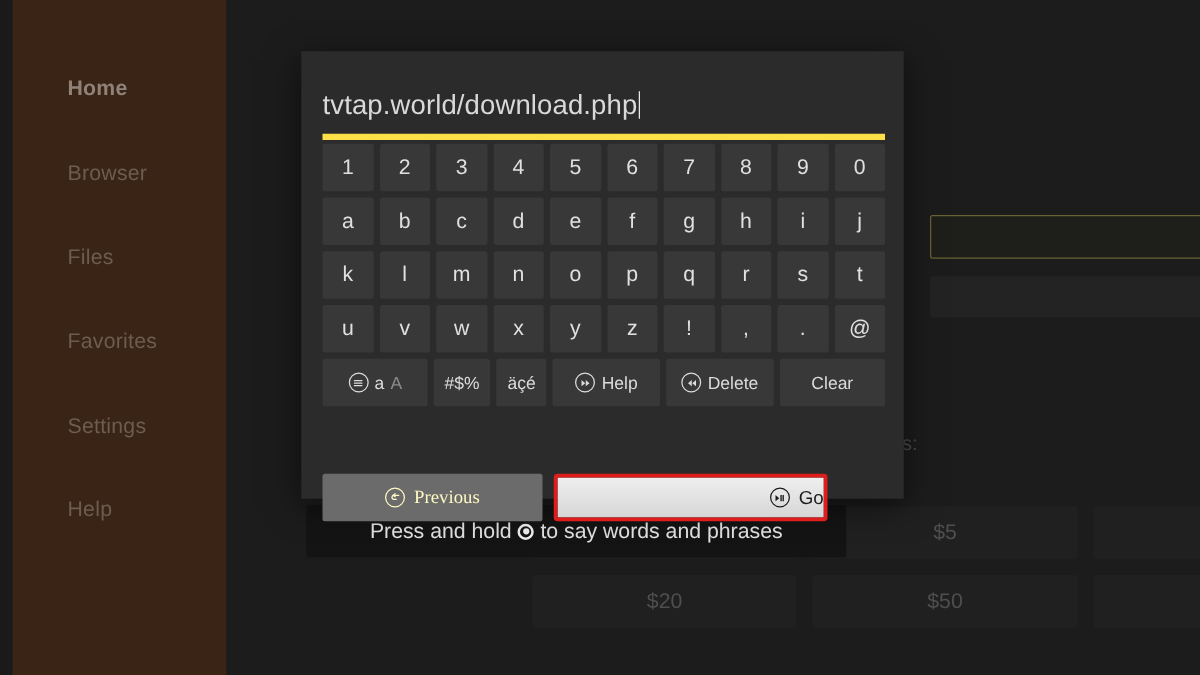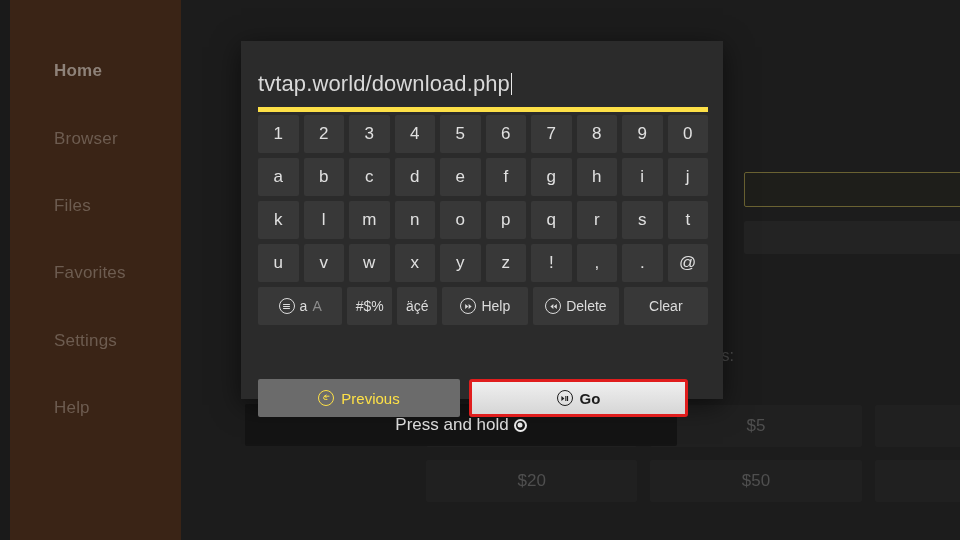--- a/index.html
+++ b/index.html
@@ -101,30 +101,30 @@
   .key.k-space{flex:1.95;}
   .key.k-delete{flex:1.95;}
   .key.k-clear{flex:1.92;}
   .dim{color:#8c8c8c;}
 
   .kb-bottom{
     position:absolute;left:17px;top:338px;width:450px;
     display:flex;gap:9px;
   }
   .btn-prev{
-    width:202px;height:38px;background:#6b6b6b;border-radius:2px;
-    color:#fde047;font-size:15px;
-    display:flex;align-items:center;justify-content:center;gap:7px;
+    width:176px;height:38px;background:#6b6b6b;border-radius:2px;
+    color:#fef9c3;font-size:15px;
+    display:flex;align-items:center;justify-content:center;gap:7px;font-family:Liberation Serif, serif;
   }
   .btn-go{
     width:219px;height:38px;
     background:linear-gradient(#efefef,#d6d6d6);
     border:3px solid #e01d1d;border-radius:3px;box-sizing:border-box;
-    color:#1c1c1c;font-size:15px;font-weight:bold;
-    display:flex;align-items:center;justify-content:center;gap:7px;
+    color:#1c1c1c;font-size:15px;font-weight:normal;
+    display:flex;align-items:center;justify-content:flex-end;gap:7px;
   }
 
   
   .cir{
     width:16px;height:16px;border-radius:50%;border:1.4px solid currentColor;
     display:inline-flex;align-items:center;justify-content:center;
     box-sizing:border-box;flex:none;
   }
   .cir svg{display:block;}
 </style>
@@ -176,20 +176,21 @@
           <div class="donate-btn">$50</div>
           <div class="donate-btn">$100</div>
         </div>
       </div>
     </div>
   </div>
 
   <div class="hintbar">
     <span>Press and hold</span>
     <span class="mic-dot"></span>
+    <span>to say words and phrases</span>
   </div>
 
   <div class="kb-panel">
 
     <div class="kb-input-wrap">
       <div class="kb-input-text"><span>tvtap.world/download.php</span><span class="caret"></span></div>
     </div>
 
     <div class="kb-rows">
 

